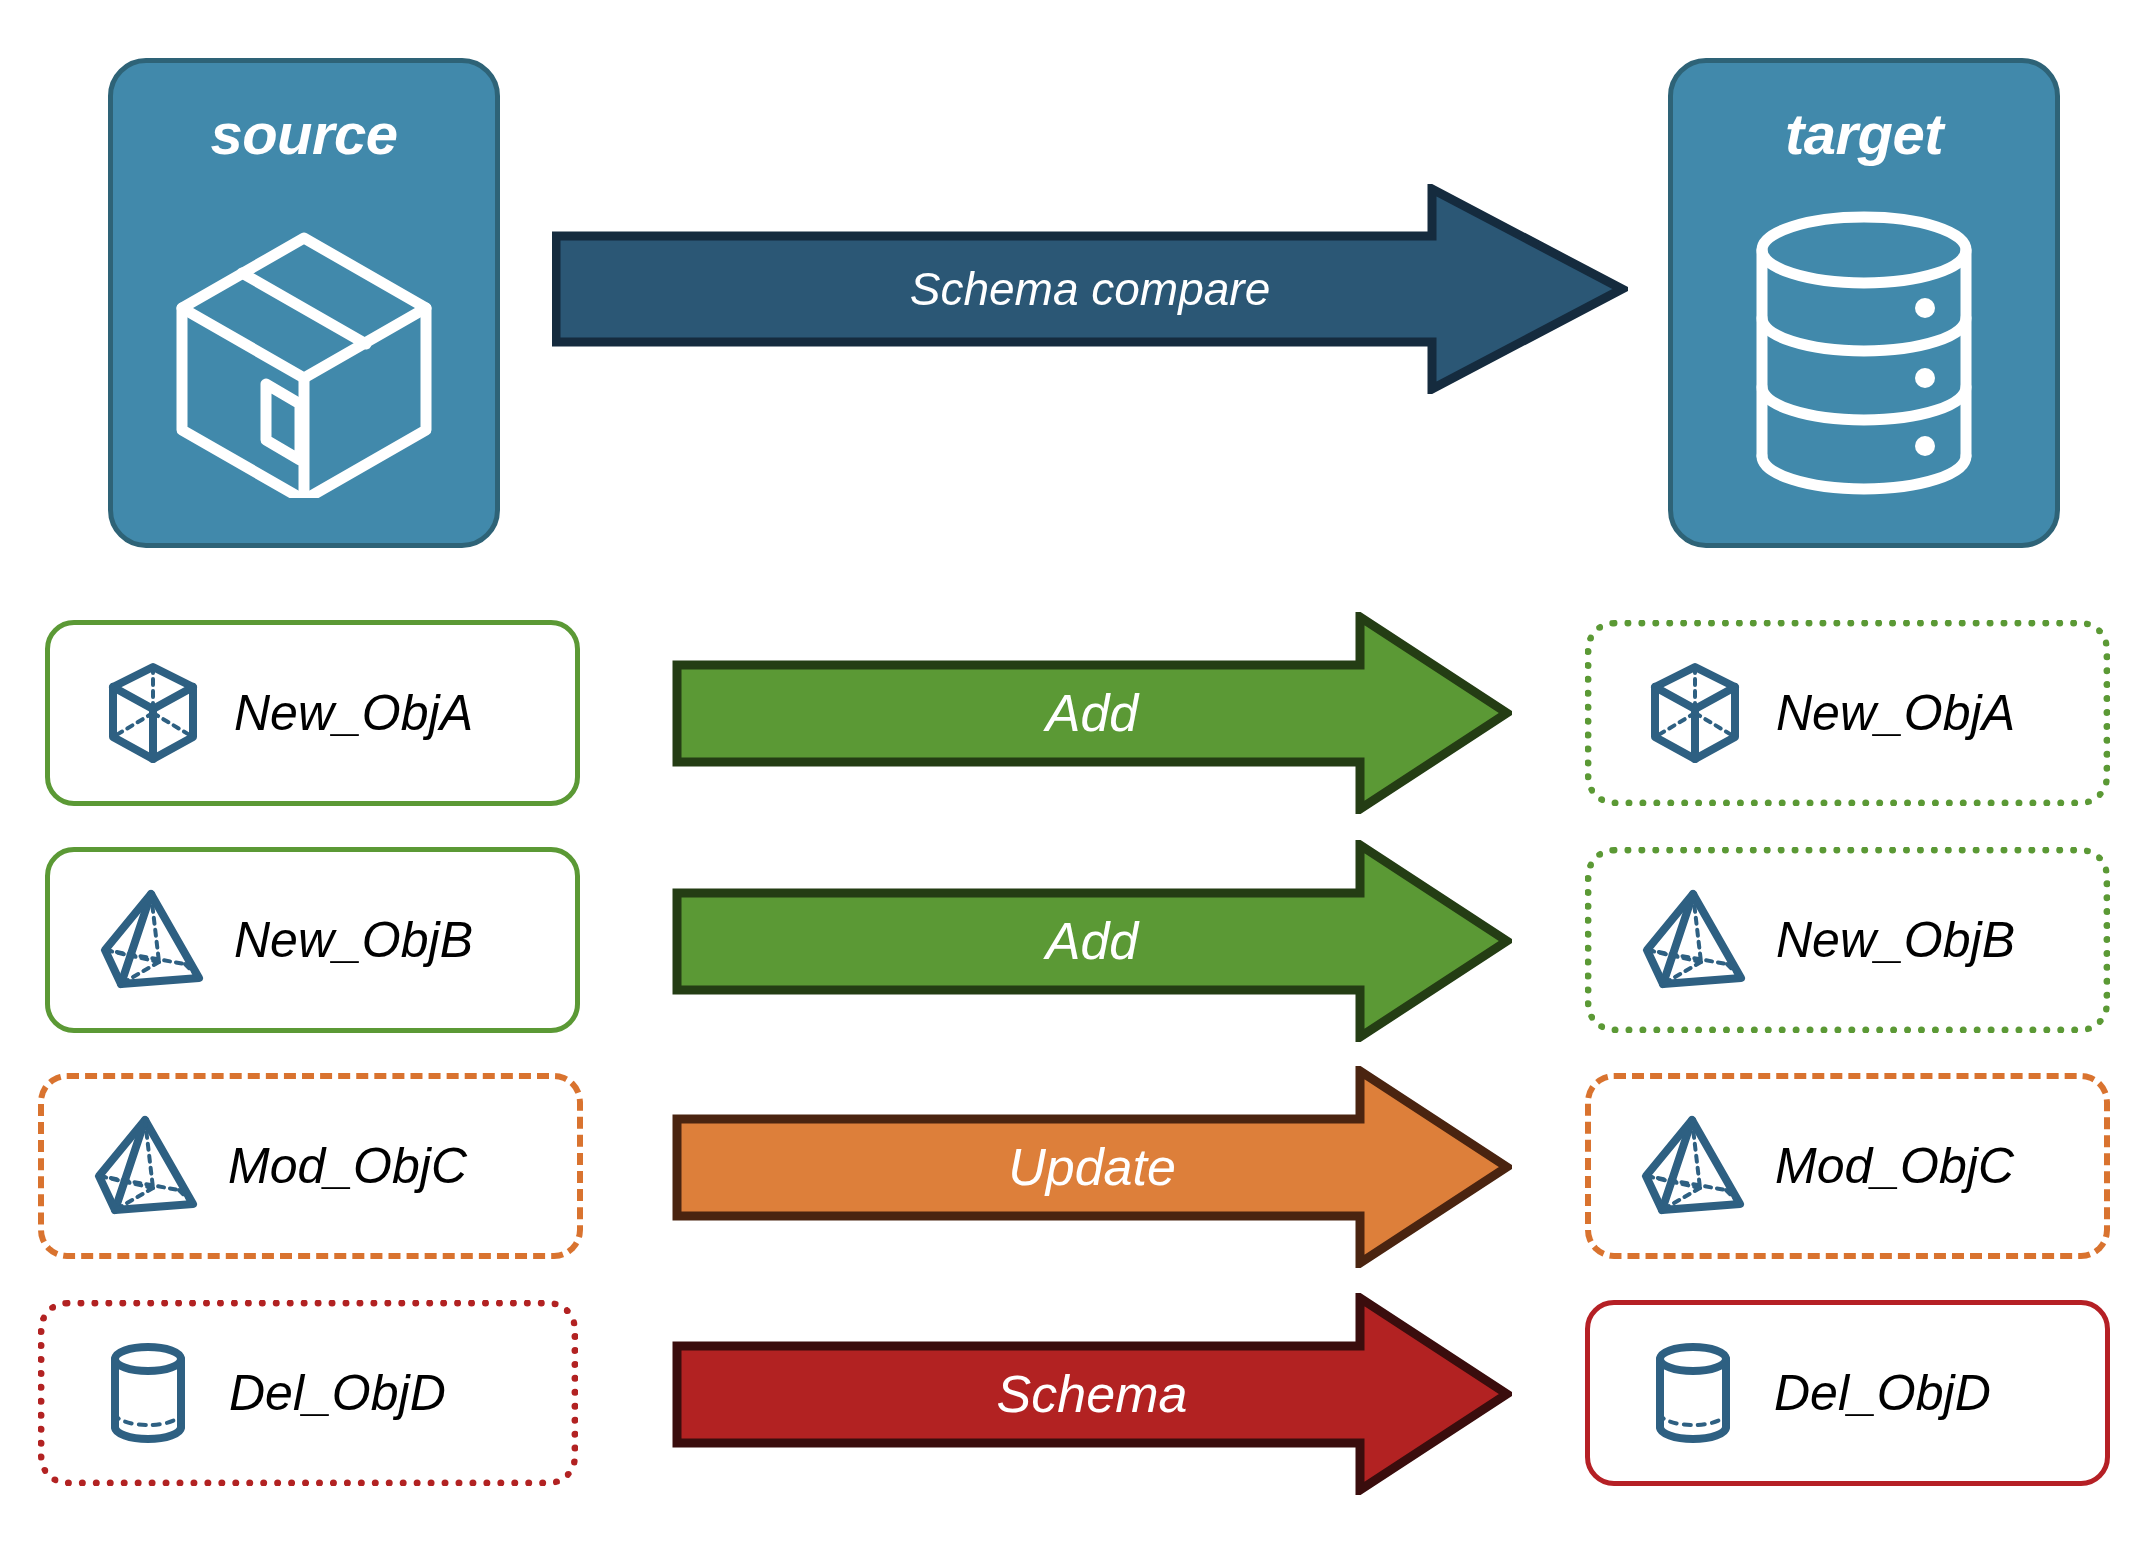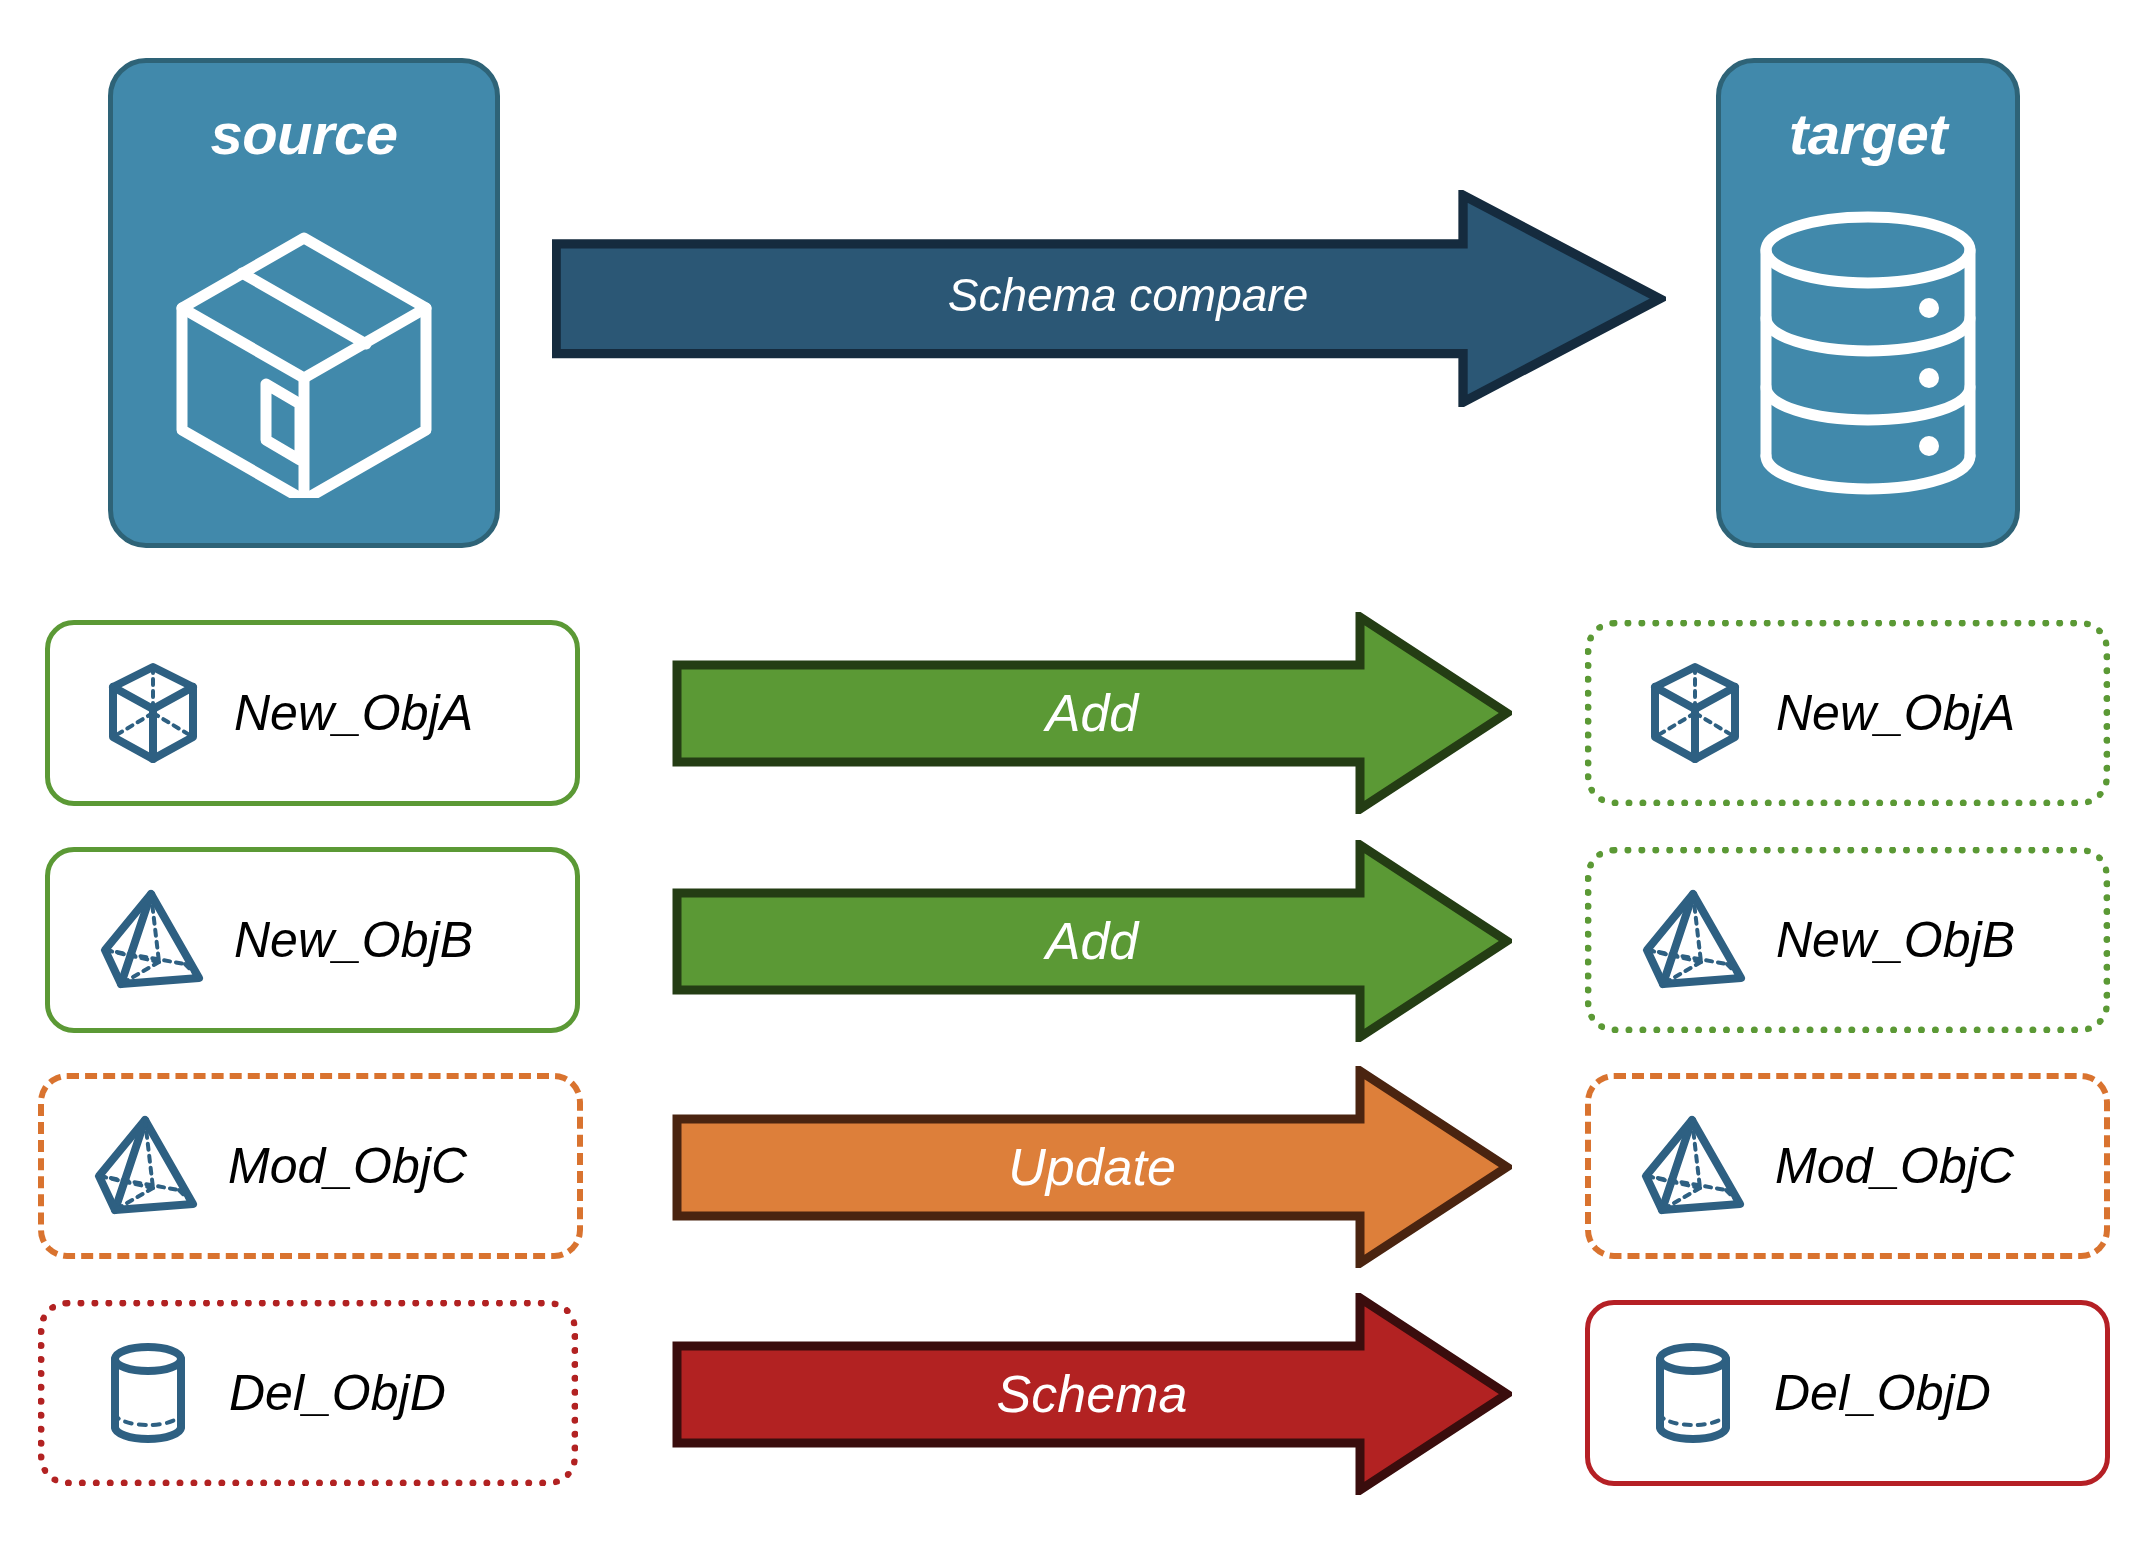--- a/index.html
+++ b/index.html
@@ -121,28 +121,28 @@
           <path d="M150 30 L272 100 L272 222 L150 292 L28 222 L28 100 Z"></path>
           <path d="M28 100 L150 170 L272 100"></path>
           <path d="M150 170 L150 292"></path>
           <path d="M88 65 L212 136"></path>
           <path d="M112 176 L112 232 L146 252 L146 196 Z"></path>
         </g>
       </svg>
     </div>
   </div>
 
-  <div class="compare-arrow" style="left:552px; top:190px; width:1076px; height:210px;padding-left:38px;">
+  <div class="compare-arrow" style="left:552px; top:184px; width:1076px; height:210px;">
     <svg viewBox="0 0 1076 210" preserveAspectRatio="none" aria-hidden="true">
       <polygon points="4,52 880,52 880,5 1070,105 880,205 880,158 4,158" fill="#2b5775" stroke="#152b3e" stroke-width="9" stroke-linejoin="miter"></polygon>
     </svg>
     <span class="compare-label">Schema compare</span>
   </div>
 
-  <div class="endpoint" style="left:1668px; top:58px; width:304px; height:490px;margin-left:48px;">
+  <div class="endpoint" style="left:1668px; top:58px; width:392px; height:490px;">
     <div class="endpoint-title">target</div>
     <div class="endpoint-art">
       <svg width="250" height="290" viewBox="0 0 250 290" aria-hidden="true">
         <g fill="none" stroke="#ffffff" stroke-width="11" stroke-linejoin="round" stroke-linecap="round">
           <ellipse cx="125" cy="42" rx="102" ry="33"></ellipse>
           <path d="M23 42 L23 248"></path>
           <path d="M227 42 L227 248"></path>
           <path d="M23 248 A102 33 0 0 0 227 248"></path>
           <path d="M23 110 A102 33 0 0 0 227 110"></path>
           <path d="M23 179 A102 33 0 0 0 227 179"></path>

